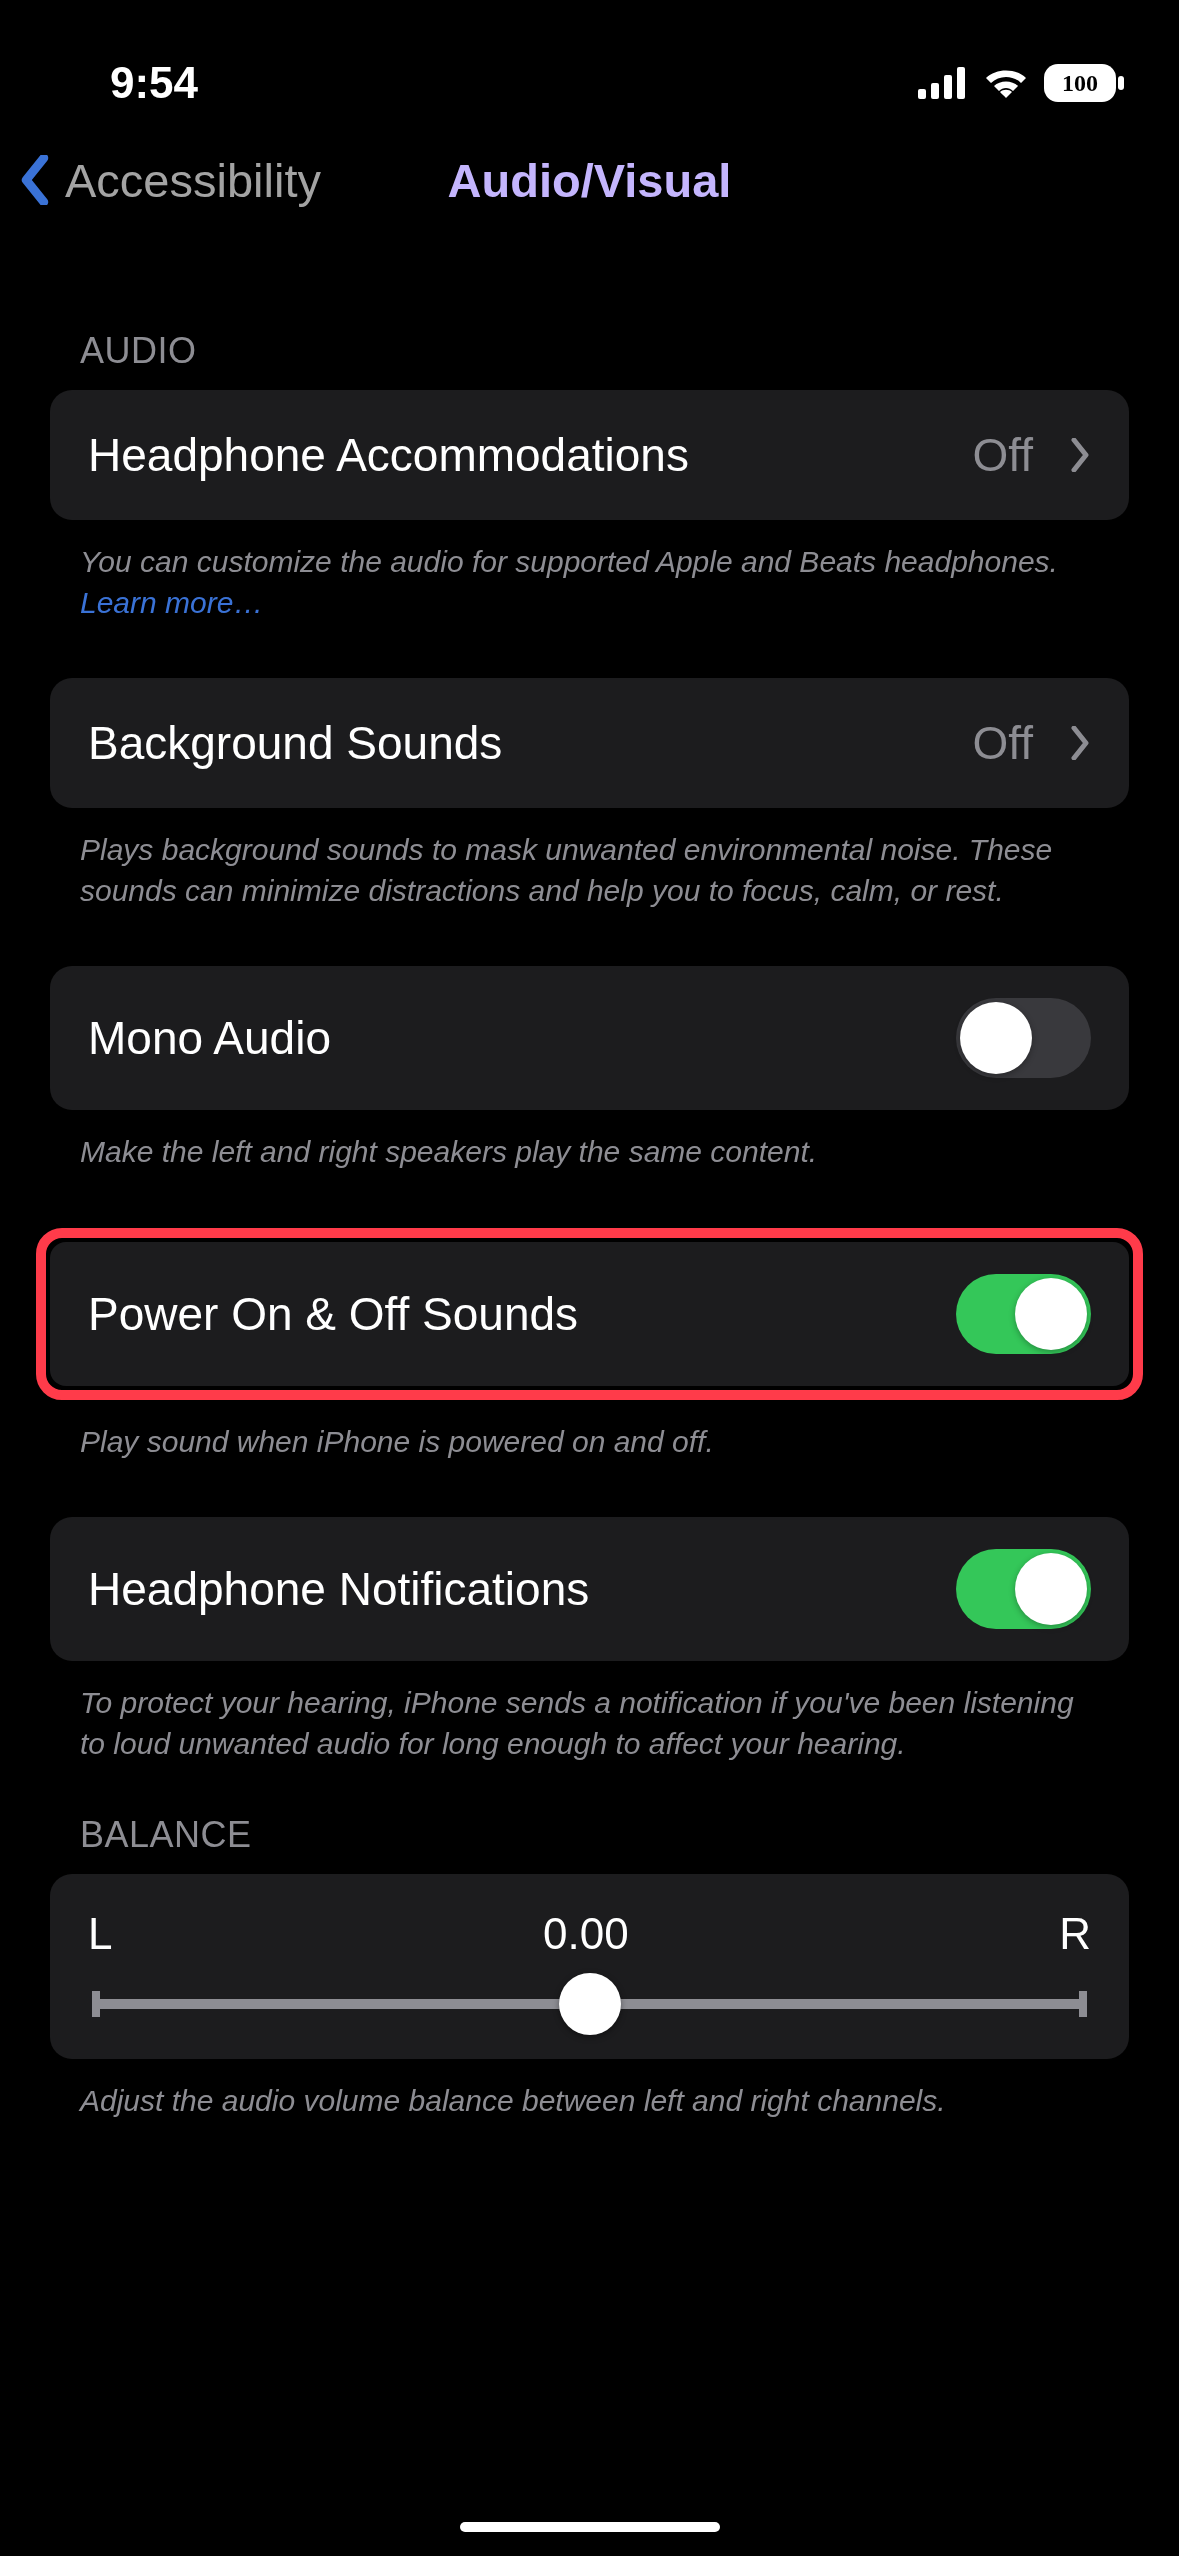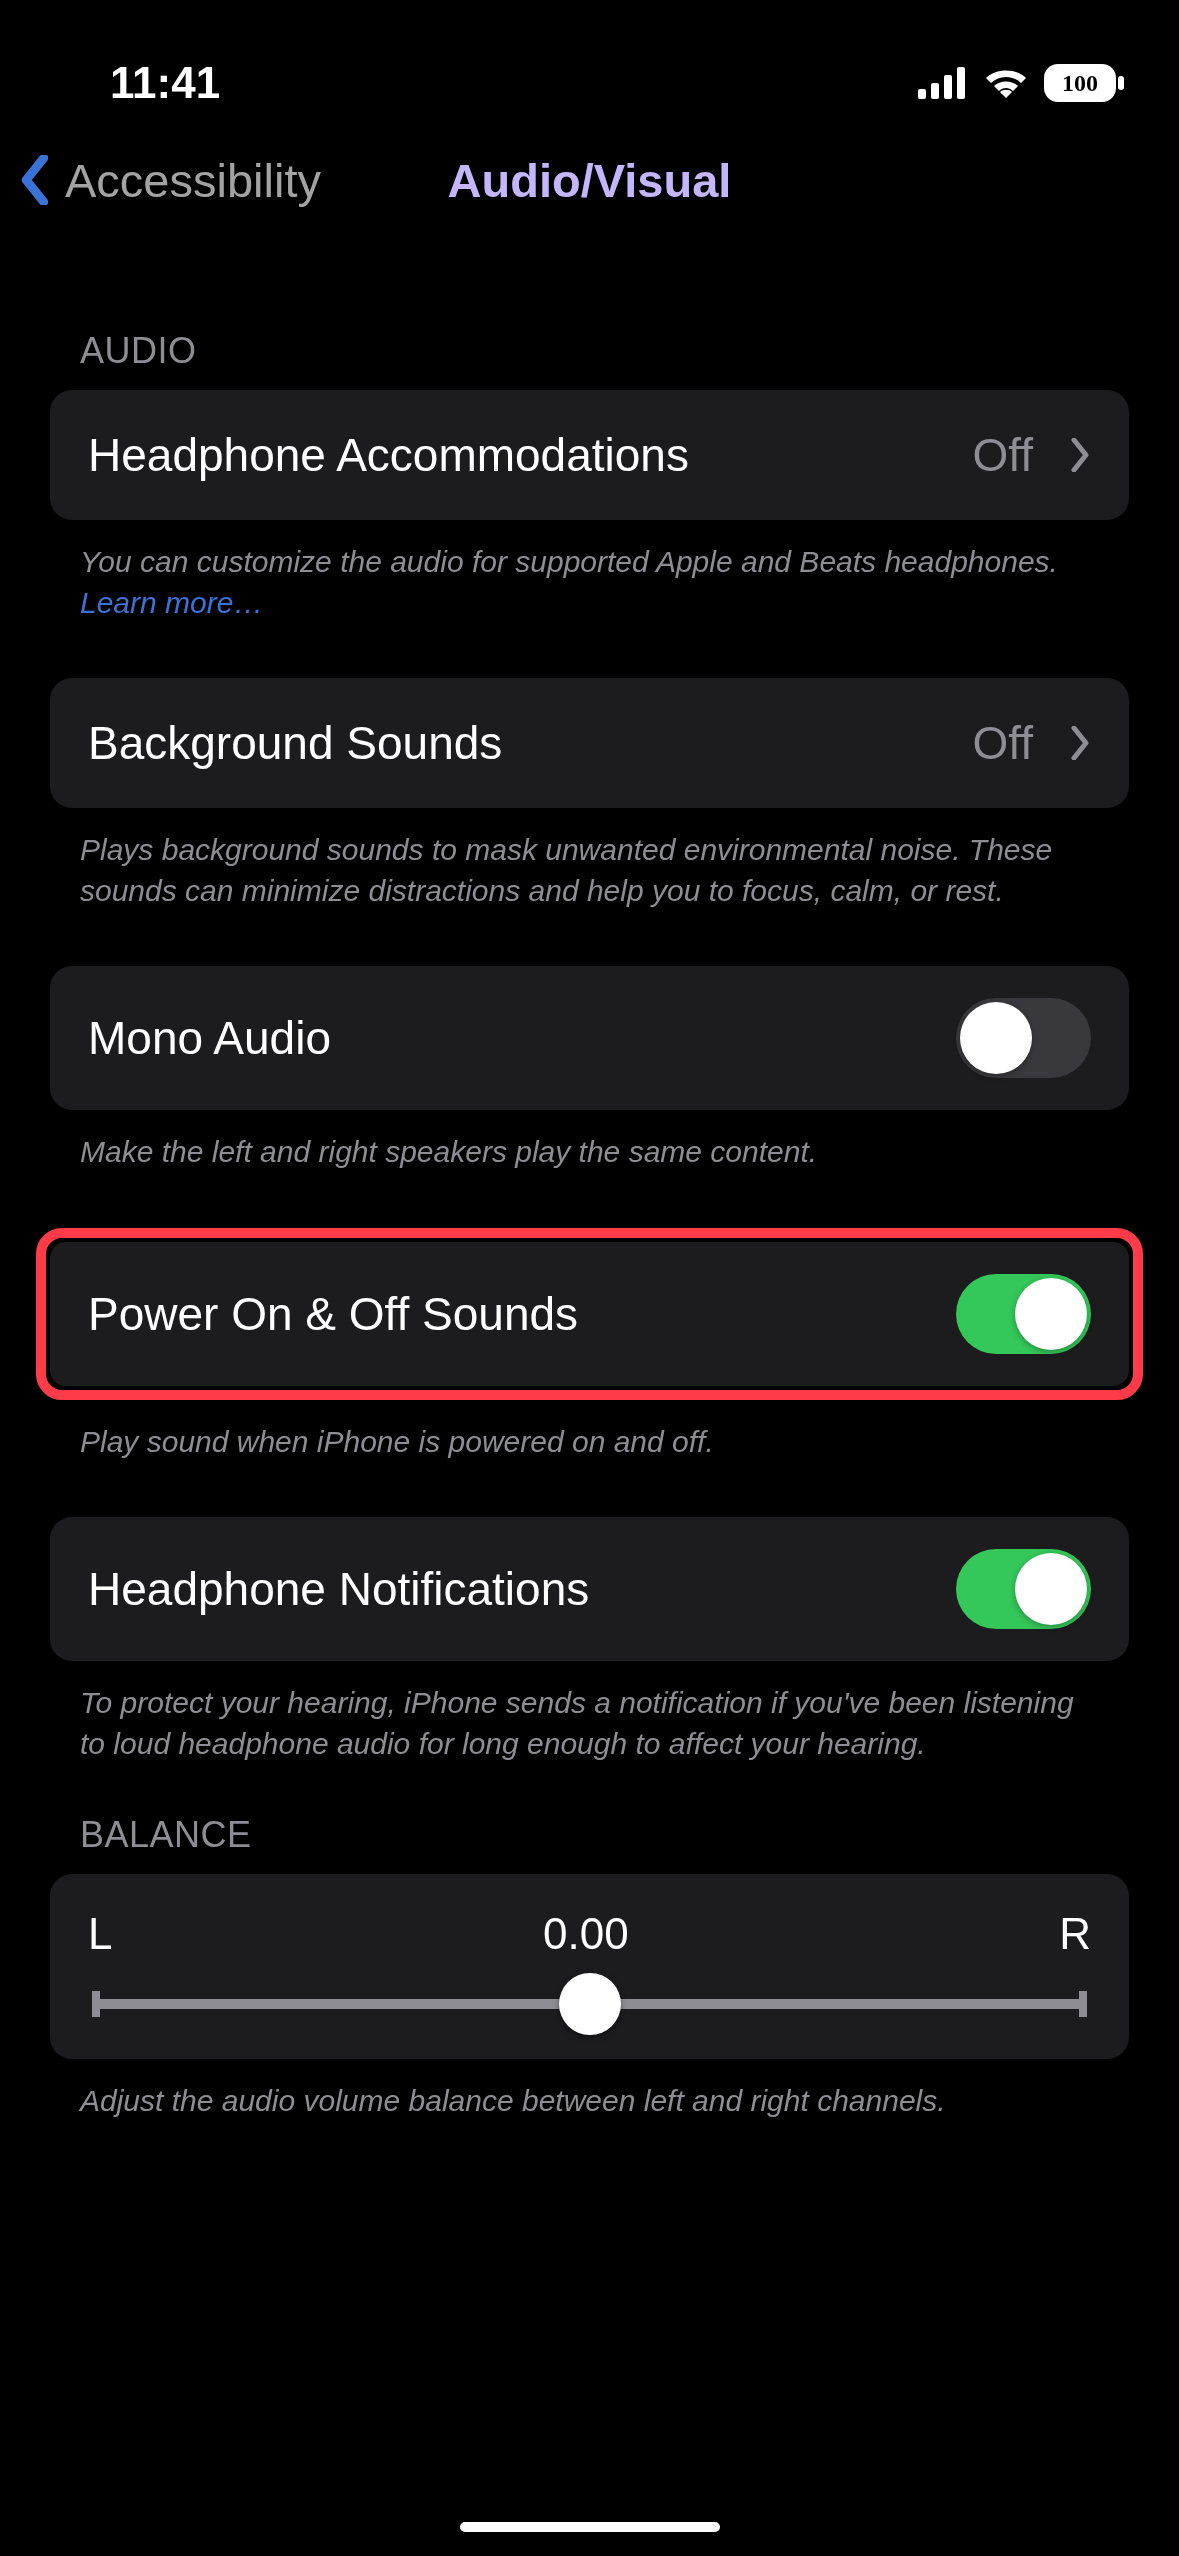--- a/index.html
+++ b/index.html
@@ -203,21 +203,21 @@
   width: 260px;
   height: 10px;
   background: #fff;
   border-radius: 5px;
 }
 </style>
 </head>
 <body>
 
 <div class="status-bar">
-  <div class="status-time">11:41</div>
+  <div class="status-time">9:54</div>
   <div class="status-icons">
     <svg width="50" height="32" viewBox="0 0 50 32">
       <rect x="0" y="22" width="8" height="10" rx="2" fill="#fff"></rect>
       <rect x="13" y="16" width="8" height="16" rx="2" fill="#fff"></rect>
       <rect x="26" y="8" width="8" height="24" rx="2" fill="#fff"></rect>
       <rect x="39" y="0" width="8" height="32" rx="2" fill="#fff"></rect>
     </svg>
     <svg width="48" height="34" viewBox="0 0 48 34">
       <path d="M24 32 C24 32 18 26 18 26 C21 23 27 23 30 26 L24 32 Z" fill="#fff"></path>
       <path d="M12 20 C18 14 30 14 36 20 L31 25 C27 21 21 21 17 25 Z" fill="#fff"></path>
@@ -294,21 +294,21 @@
   <div class="footer-text">Play sound when iPhone is powered on and off.</div>
 
   <div class="section-gap"></div>
 
   <div class="cell">
     <div class="cell-label">Headphone Notifications</div>
     <div class="toggle toggle-on">
       <div class="toggle-knob"></div>
     </div>
   </div>
-  <div class="footer-text">To protect your hearing, iPhone sends a notification if you've been listening to loud headphone audio for long enough to affect your hearing.</div>
+  <div class="footer-text">To protect your hearing, iPhone sends a notification if you've been listening to loud unwanted audio for long enough to affect your hearing.</div>
 
   <div class="section-header">BALANCE</div>
 
   <div class="balance-cell">
     <div class="balance-labels">
       <span>L</span>
       <span class="balance-center">0.00</span>
       <span>R</span>
     </div>
     <div class="slider-track">

